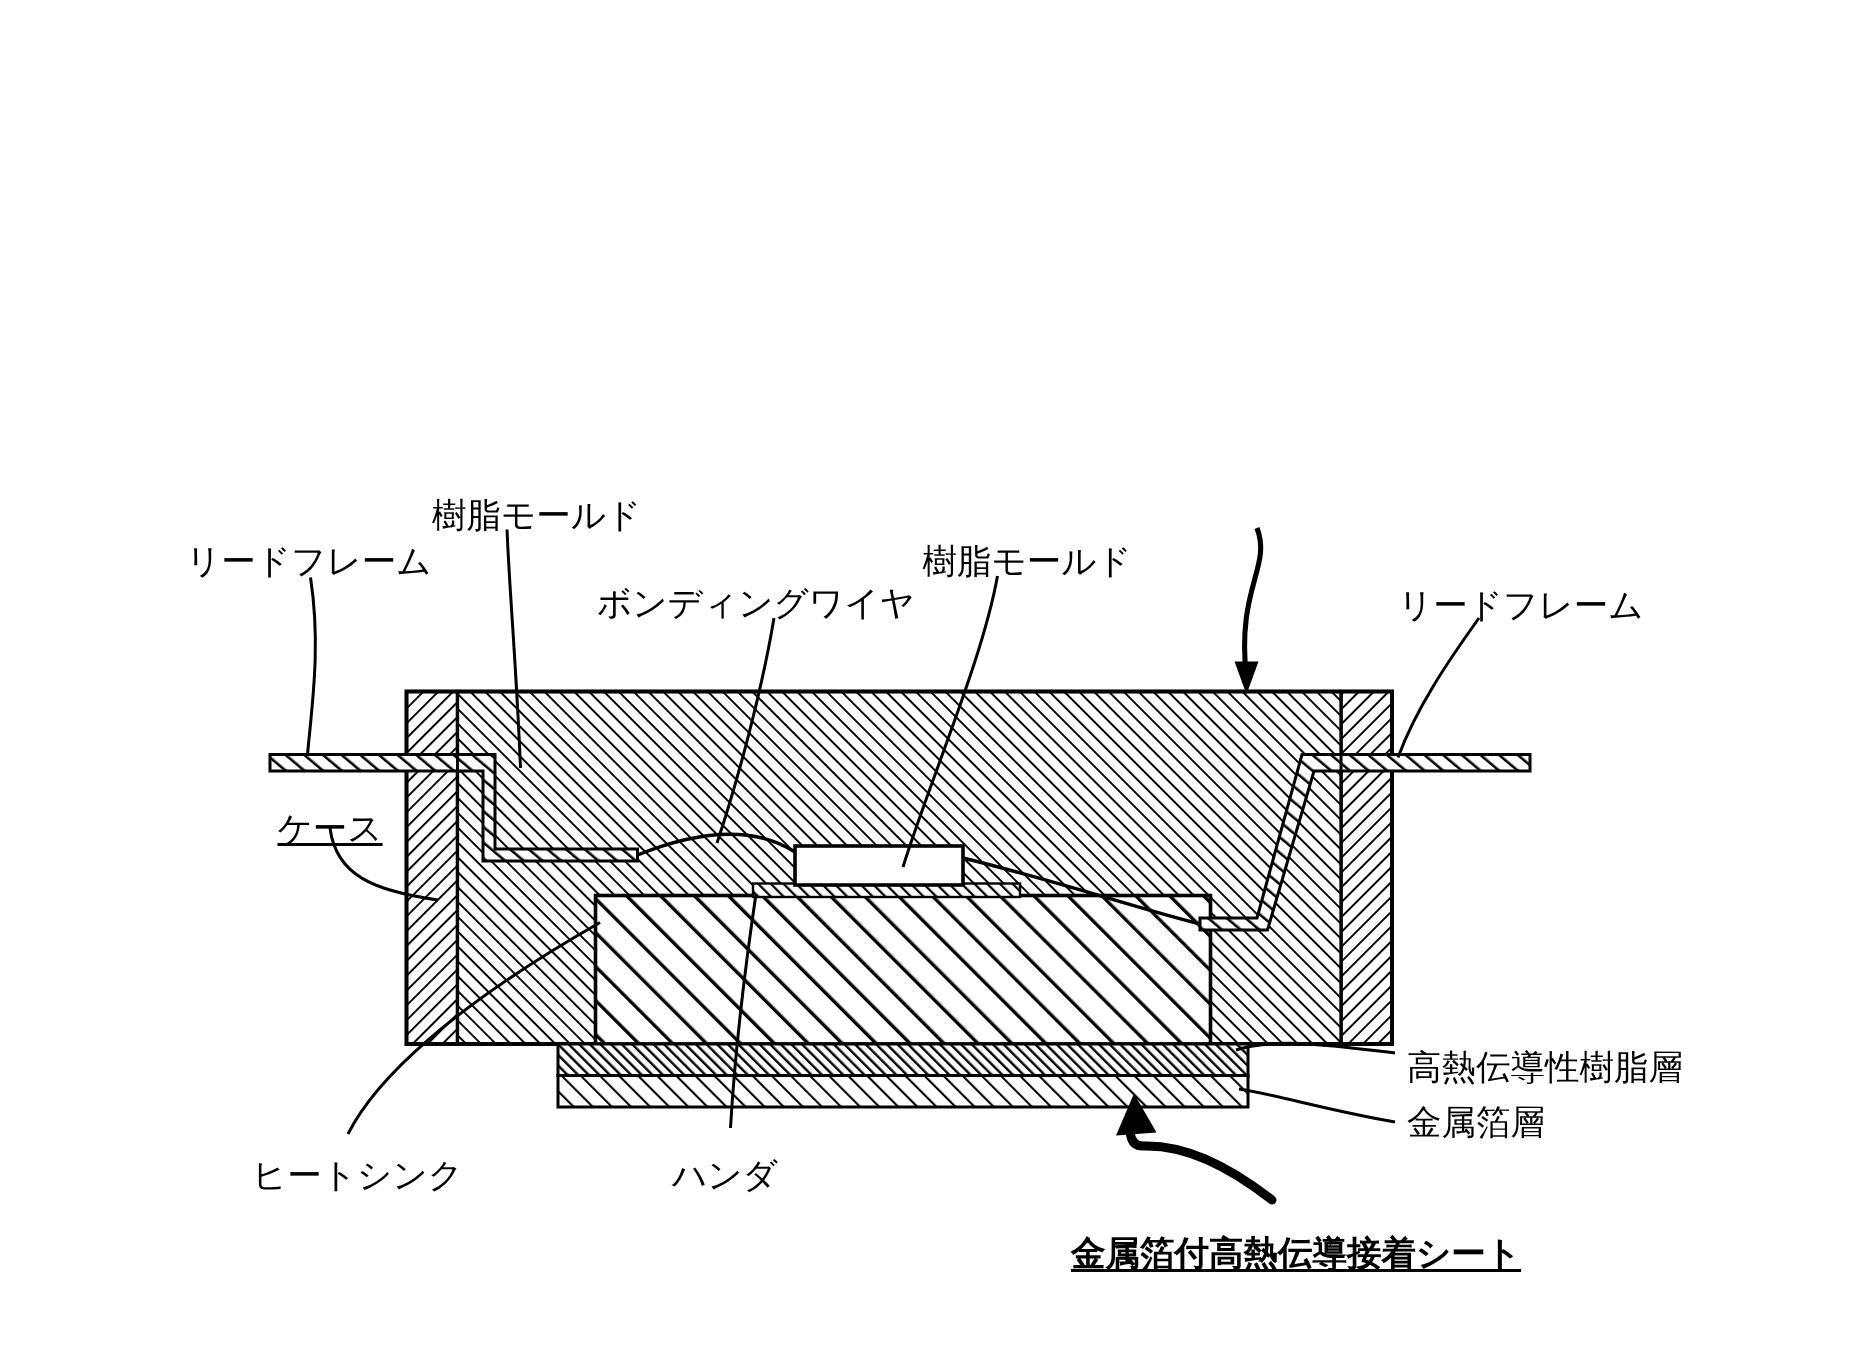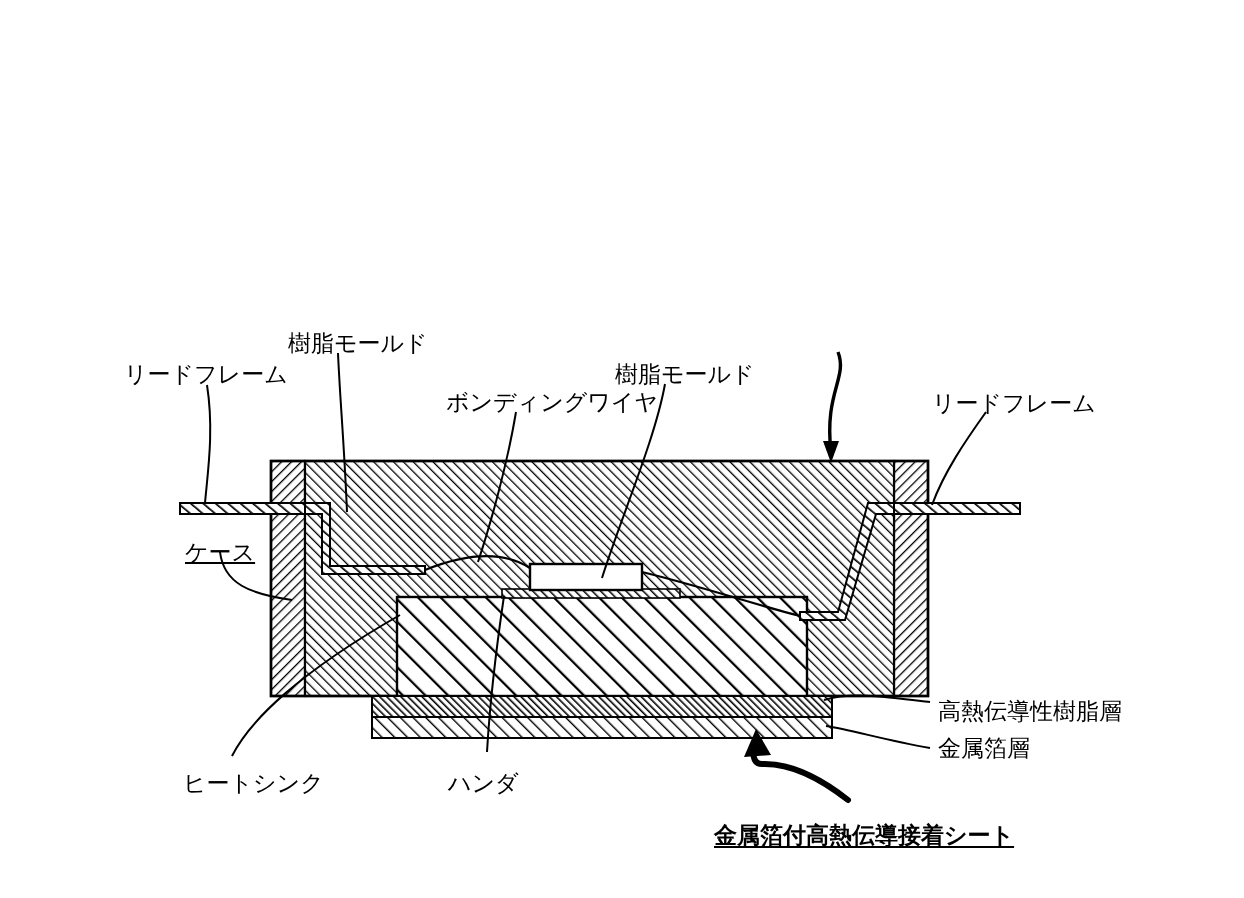--- a/index.html
+++ b/index.html
@@ -167,30 +167,30 @@
     <g>
       <path d="M848 800 C820 778, 790 763, 762 764 C752 764, 752 752, 756 742" fill="none" stroke="#000000" stroke-width="6" stroke-linecap="round"></path>
       <path d="M756 729 L744 757 L771 755 Z" fill="#000000"></path>
     </g>
   </svg>
 
   <div class="lbl" style="left:124px; top:362px;">リードフレーム</div>
 
   <div class="lbl" style="left:288px; top:331px;">樹脂モールド</div>
 
-  <div class="lbl" style="left:398px; top:390px;margin-left:48px;">ボンディングワイヤ</div>
+  <div class="lbl" style="left:398px; top:390px;">ボンディングワイヤ</div>
 
   <div class="lbl" style="left:615px; top:362px;">樹脂モールド</div>
 
 
   <div class="lbl" style="left:932px; top:391px;">リードフレーム</div>
 
   <div class="lbl" style="left:185px; top:540px;text-decoration:underline;">ケース</div>
 
-  <div class="lbl" style="left:183px; top:771px;text-align:right;">ヒートシンク</div>
+  <div class="lbl" style="left:168px; top:771px;text-align:right;">ヒートシンク</div>
 
   <div class="lbl" style="left:448px; top:771px;">ハンダ</div>
 
   <div class="lbl" style="left:938px; top:701px;font-family:Liberation Mono, monospace;">高熱伝導性樹脂層</div>
 
   <div class="lbl" style="left:938px; top:736px;">金属箔層</div>
 
   <div class="lbl underline" style="left:714px; top:823px;font-weight:bold;">金属箔付高熱伝導接着シート</div>
 
 </div>

